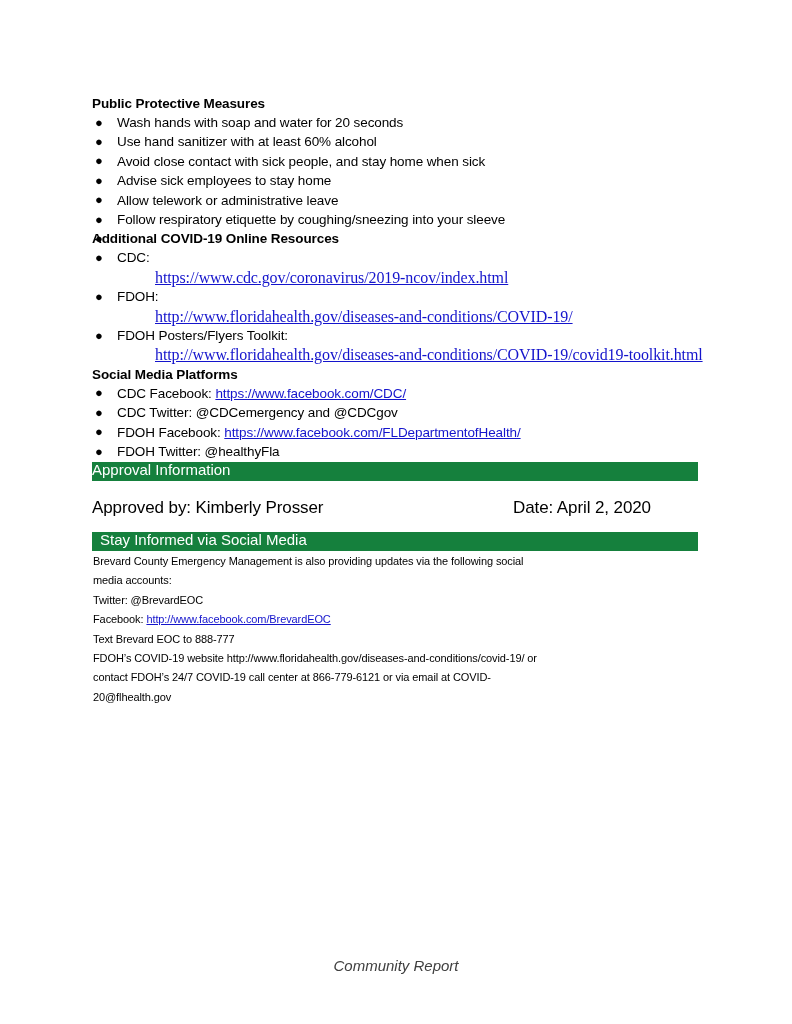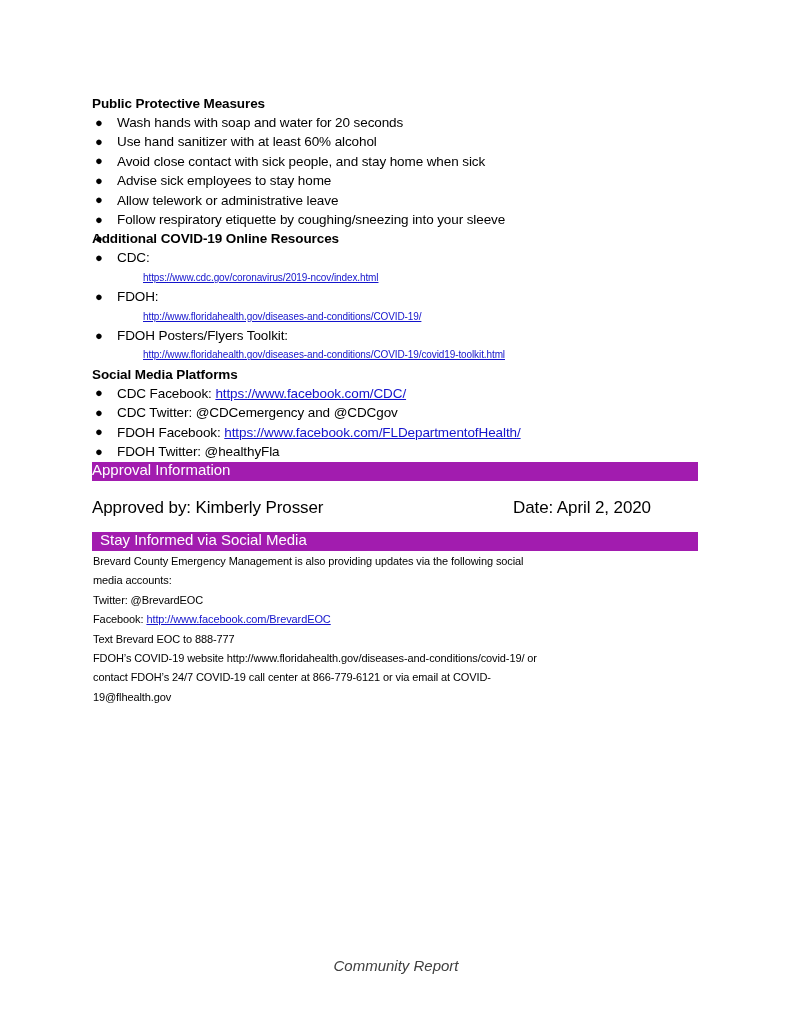--- a/index.html
+++ b/index.html
@@ -57,35 +57,36 @@
   }
   .blist li .bul {
     position: absolute;
     left: 3px;
     top: -0.5px;
     font-size: 13px;
     line-height: 19.4px;
   }
   .sublink {
     display: block;
-    margin-left: 26px;
-    font-size: 10px;
-    line-height: 19.4px;
-    letter-spacing: -0.1px;
-    white-space: nowrap;
+    margin-left: 38px;
+    font-size: 16px;
+    line-height: 19.4px;
+    letter-spacing: -0.1px;
+    white-space: nowrap;
+    font-family: Liberation Serif, serif;
   }
 
   a.lnk, .lnk {
     color: #1414CC;
     text-decoration: underline;
   }
 
   
   .banner {
-    background: #a21caf;
+    background: #15803d;
     color: #ffffff;
     height: 19px;
     overflow: hidden;
     position: relative;
   }
   .banner .btxt {
     position: absolute;
     left: 0;
     top: -3px;
     font-size: 15px;
@@ -207,20 +208,20 @@
     </div>
 
     <div class="para">
       <span class="ln">Brevard County Emergency Management is also providing updates via the following social</span>
       <span class="ln">media accounts:</span>
       <span class="ln">Twitter: @BrevardEOC</span>
       <span class="ln"><span>Facebook: </span><span class="lnk">http://www.facebook.com/BrevardEOC</span></span>
       <span class="ln">Text Brevard EOC to 888-777</span>
       <span class="ln">FDOH’s COVID-19 website http://www.floridahealth.gov/diseases-and-conditions/covid-19/ or</span>
       <span class="ln">contact FDOH’s 24/7 COVID-19 call center at 866-779-6121 or via email at COVID-</span>
-      <span class="ln">19@flhealth.gov</span>
+      <span class="ln">20@flhealth.gov</span>
     </div>
 
   </div>
 
   <div class="footer">Community Report</div>
 
 </div>
 
 </body></html>

